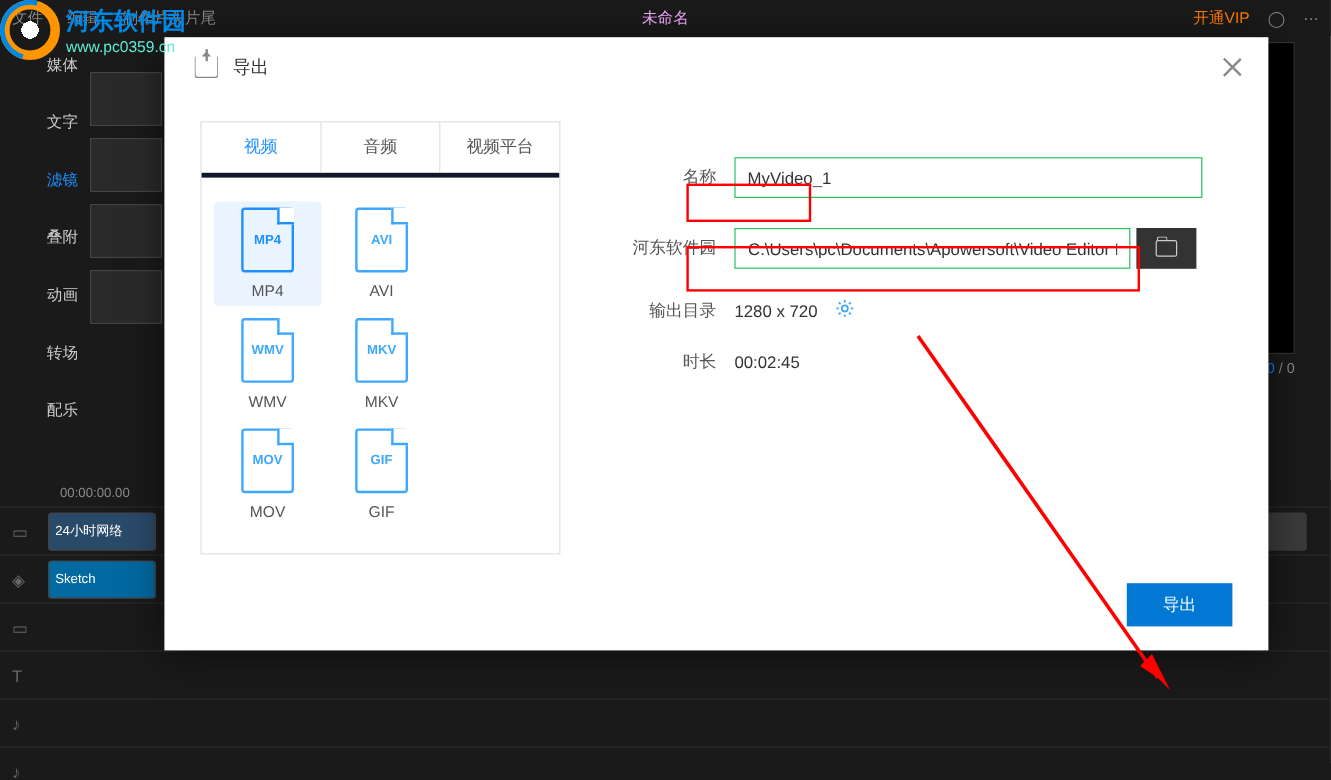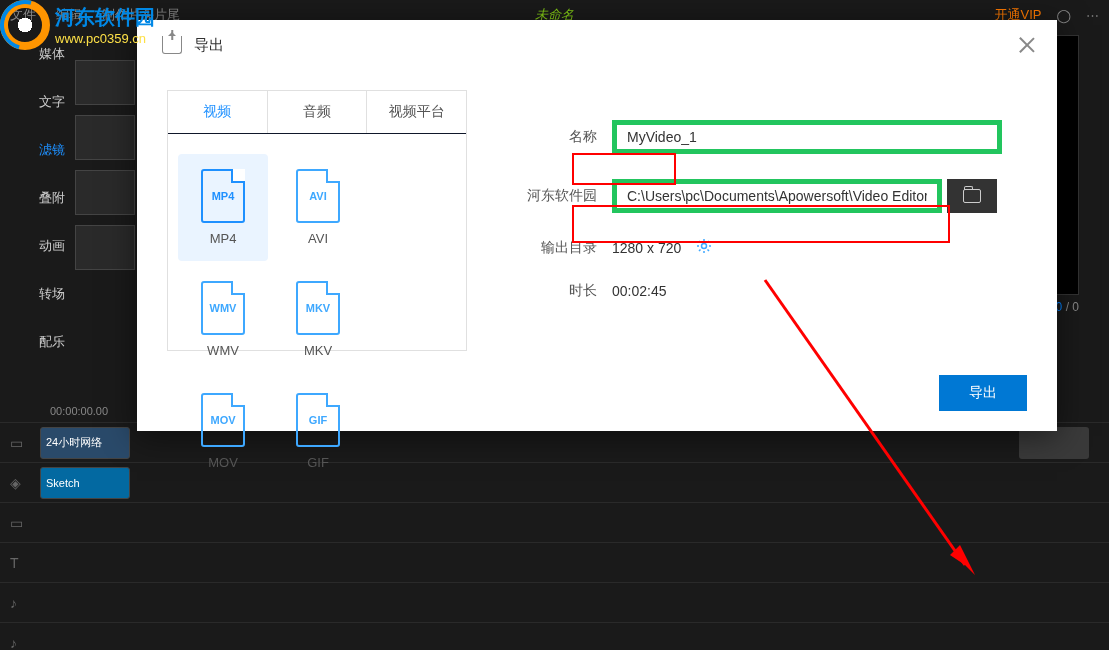--- a/index.html
+++ b/index.html
@@ -1,31 +1,31 @@
 <!DOCTYPE html>
 <html><head>
 <meta charset="utf-8">
 <style>
 * { margin: 0; padding: 0; box-sizing: border-box; font-family: "Microsoft YaHei", Arial, sans-serif; }
 body { width: 1109px; height: 650px; background: #1a1a1a; overflow: hidden; position: relative; }
 
 
 .top-bar { height: 30px; background: #1a1a1a; display: flex; align-items: center; padding: 0 10px; color: #888; font-size: 13px; position: relative; }
 .top-bar .menu-item { margin-right: 20px; }
-.top-bar .title { position: absolute; left: 50%; transform: translateX(-50%); color: #84cc16; font-style: italic; }
+.top-bar .title { position: absolute; left: 50%; transform: translateX(-50%); color: #f0abfc; }
 .top-bar .right { position: absolute; right: 10px; display: flex; align-items: center; gap: 15px; }
 .vip { color: #ff7a00; }
 
 
 .watermark { position: absolute; top: 0; left: 0; z-index: 100; display: flex; align-items: center; }
 .logo-circle { width: 50px; height: 50px; border-radius: 50%; background: radial-gradient(circle, #fff 0%, #fff 30%, transparent 30%); border: 8px solid #ff9500; position: relative; }
 .logo-circle::before { content: ''; position: absolute; inset: -8px; border-radius: 50%; border: 4px solid #0088e6; border-right-color: transparent; border-bottom-color: transparent; transform: rotate(-30deg); }
 .watermark-text { display: flex; flex-direction: column; margin-left: 5px; }
 .watermark-text .cn { color: #0088e6; font-size: 20px; font-weight: bold; }
-.watermark-text .url { color: #fde047; font-size: 13px; }
+.watermark-text .url { color: #5eead4; font-size: 13px; }
 
 
 .sidebar { position: absolute; left: 0; top: 30px; width: 70px; background: #1a1a1a; display: flex; flex-direction: column; }
 .sidebar-item { padding: 15px 5px; text-align: right; color: #ccc; font-size: 13px; cursor: pointer; }
 .sidebar-item.active { color: #1e90ff; }
 
 
 .preview { position: absolute; right: 30px; top: 35px; width: 400px; height: 260px; border: 1px solid #333; background: #000; }
 .preview-time { position: absolute; right: 30px; top: 300px; color: #0080ff; font-size: 12px; }
 .preview-time .total { color: #888; }
@@ -33,53 +33,53 @@
 
 .timeline-area { position: absolute; left: 0; right: 0; top: 400px; bottom: 0; background: #1a1a1a; }
 .timeline-header { padding: 5px 50px; color: #888; font-size: 11px; }
 .timeline-track { display: flex; align-items: center; height: 40px; padding: 0 10px; border-top: 1px solid #2a2a2a; }
 .track-icon { width: 30px; color: #666; font-size: 14px; }
 .clip-thumb { width: 90px; height: 32px; background: #2a4a6a; border: 1px solid #444; border-radius: 3px; display: flex; align-items: center; padding: 0 5px; font-size: 11px; color: #fff; }
 .clip-thumb.sketch { background: #0369a1; }
 .clip-right { position: absolute; right: 20px; width: 70px; height: 32px; background: #3a3a3a; border-radius: 3px; }
 
 
-.dialog { position: absolute; left: 137px; top: 20px; width: 920px; height: 411px; background: #fff; z-index: 50; box-shadow: 0 5px 30px rgba(0,0,0,0.5); }
+.dialog { position: absolute; left: 137px; top: 31px; width: 920px; height: 511px; background: #fff; z-index: 50; box-shadow: 0 5px 30px rgba(0,0,0,0.5); }
 .dialog-header { height: 50px; display: flex; align-items: center; padding: 0 25px; position: relative; }
 .export-icon { width: 20px; height: 18px; border: 1.5px solid #888; border-top: none; border-radius: 0 0 3px 3px; position: relative; margin-right: 12px; }
 .export-icon::before { content: ''; position: absolute; top: -6px; left: 50%; transform: translateX(-50%); width: 1.5px; height: 10px; background: #888; }
 .export-icon::after { content: ''; position: absolute; top: -8px; left: 50%; transform: translateX(-50%); width: 0; height: 0; border: 4px solid transparent; border-bottom-color: #888; }
 .dialog-title { font-size: 15px; color: #333; }
 .close-btn { position: absolute; right: 20px; top: 15px; width: 20px; height: 20px; cursor: pointer; }
 .close-btn::before, .close-btn::after { content: ''; position: absolute; left: 9px; top: 0; width: 1.5px; height: 20px; background: #888; }
 .close-btn::before { transform: rotate(45deg); }
 .close-btn::after { transform: rotate(-45deg); }
 
 .dialog-body { display: flex; padding: 20px 30px; height: calc(100% - 110px); }
 
 
 .format-panel { width: 300px; border: 1px solid #e0e0e0; }
-.format-tabs { display: flex; border-bottom: 1px solid #0f172a; }
+.format-tabs { display: flex; border-bottom: 4px solid #0f172a; }
 .format-tab { flex: 1; padding: 12px 0; text-align: center; font-size: 14px; color: #555; cursor: pointer; border-right: 1px solid #e0e0e0; }
 .format-tab:last-child { border-right: none; }
 .format-tab.active { color: #1e90ff; }
 .format-grid { display: flex; flex-wrap: wrap; padding: 20px 10px; gap: 5px; }
-.format-item { width: 90px; text-align: center; cursor: pointer; padding: 15px; border-radius: 4px; }
+.format-item { width: 90px; text-align: center; cursor: pointer; padding: 5px; border-radius: 4px; }
 .format-item.selected { background: #eaf4ff; }
 .file-icon { width: 44px; height: 54px; margin: 0 auto 8px; border: 2px solid #3ea8ff; border-radius: 3px; position: relative; display: flex; align-items: center; justify-content: center; font-size: 11px; font-weight: bold; color: #3ea8ff; }
 .file-icon::before { content: ''; position: absolute; top: -2px; right: -2px; width: 12px; height: 12px; background: #fff; border-left: 2px solid #3ea8ff; border-bottom: 2px solid #3ea8ff; }
 .format-item.selected .file-icon { color: #1e90ff; border-color: #1e90ff; }
 .format-item.selected .file-icon::before { border-color: #1e90ff; }
 .format-label { font-size: 13px; color: #555; }
 
 
 .settings-panel { flex: 1; padding: 30px 20px 0 60px; }
 .setting-row { display: flex; align-items: center; margin-bottom: 25px; font-size: 14px; }
 .setting-label { width: 70px; color: #555; text-align: right; margin-right: 15px; }
-.setting-input { flex: 1; max-width: 390px; height: 34px; border: 5px solid #22c55e; padding: 0 10px; font-size: 14px; color: #333; }
+.setting-input { flex: 1; max-width: 390px; height: 34px; border: 1px solid #22c55e; padding: 0 10px; font-size: 14px; color: #333; }
 .setting-value { font-size: 14px; color: #333; }
 .gear-icon { margin-left: 15px; color: #3ea8ff; cursor: pointer; }
 .folder-btn { width: 50px; height: 34px; background: #333; display: flex; align-items: center; justify-content: center; cursor: pointer; margin-left: 5px; }
 .folder-svg { width: 18px; height: 14px; border: 1.5px solid #ccc; border-radius: 2px; position: relative; }
 .folder-svg::before { content: ''; position: absolute; top: -4px; left: 0; width: 7px; height: 3px; border: 1.5px solid #ccc; border-bottom: none; border-radius: 2px 2px 0 0; }
 
 
 .red-box-1 { position: absolute; left: 572px; top: 153px; width: 104px; height: 32px; border: 2px solid red; z-index: 60; pointer-events: none; }
 .red-box-2 { position: absolute; left: 572px; top: 205px; width: 378px; height: 38px; border: 2px solid red; z-index: 60; pointer-events: none; }
 

